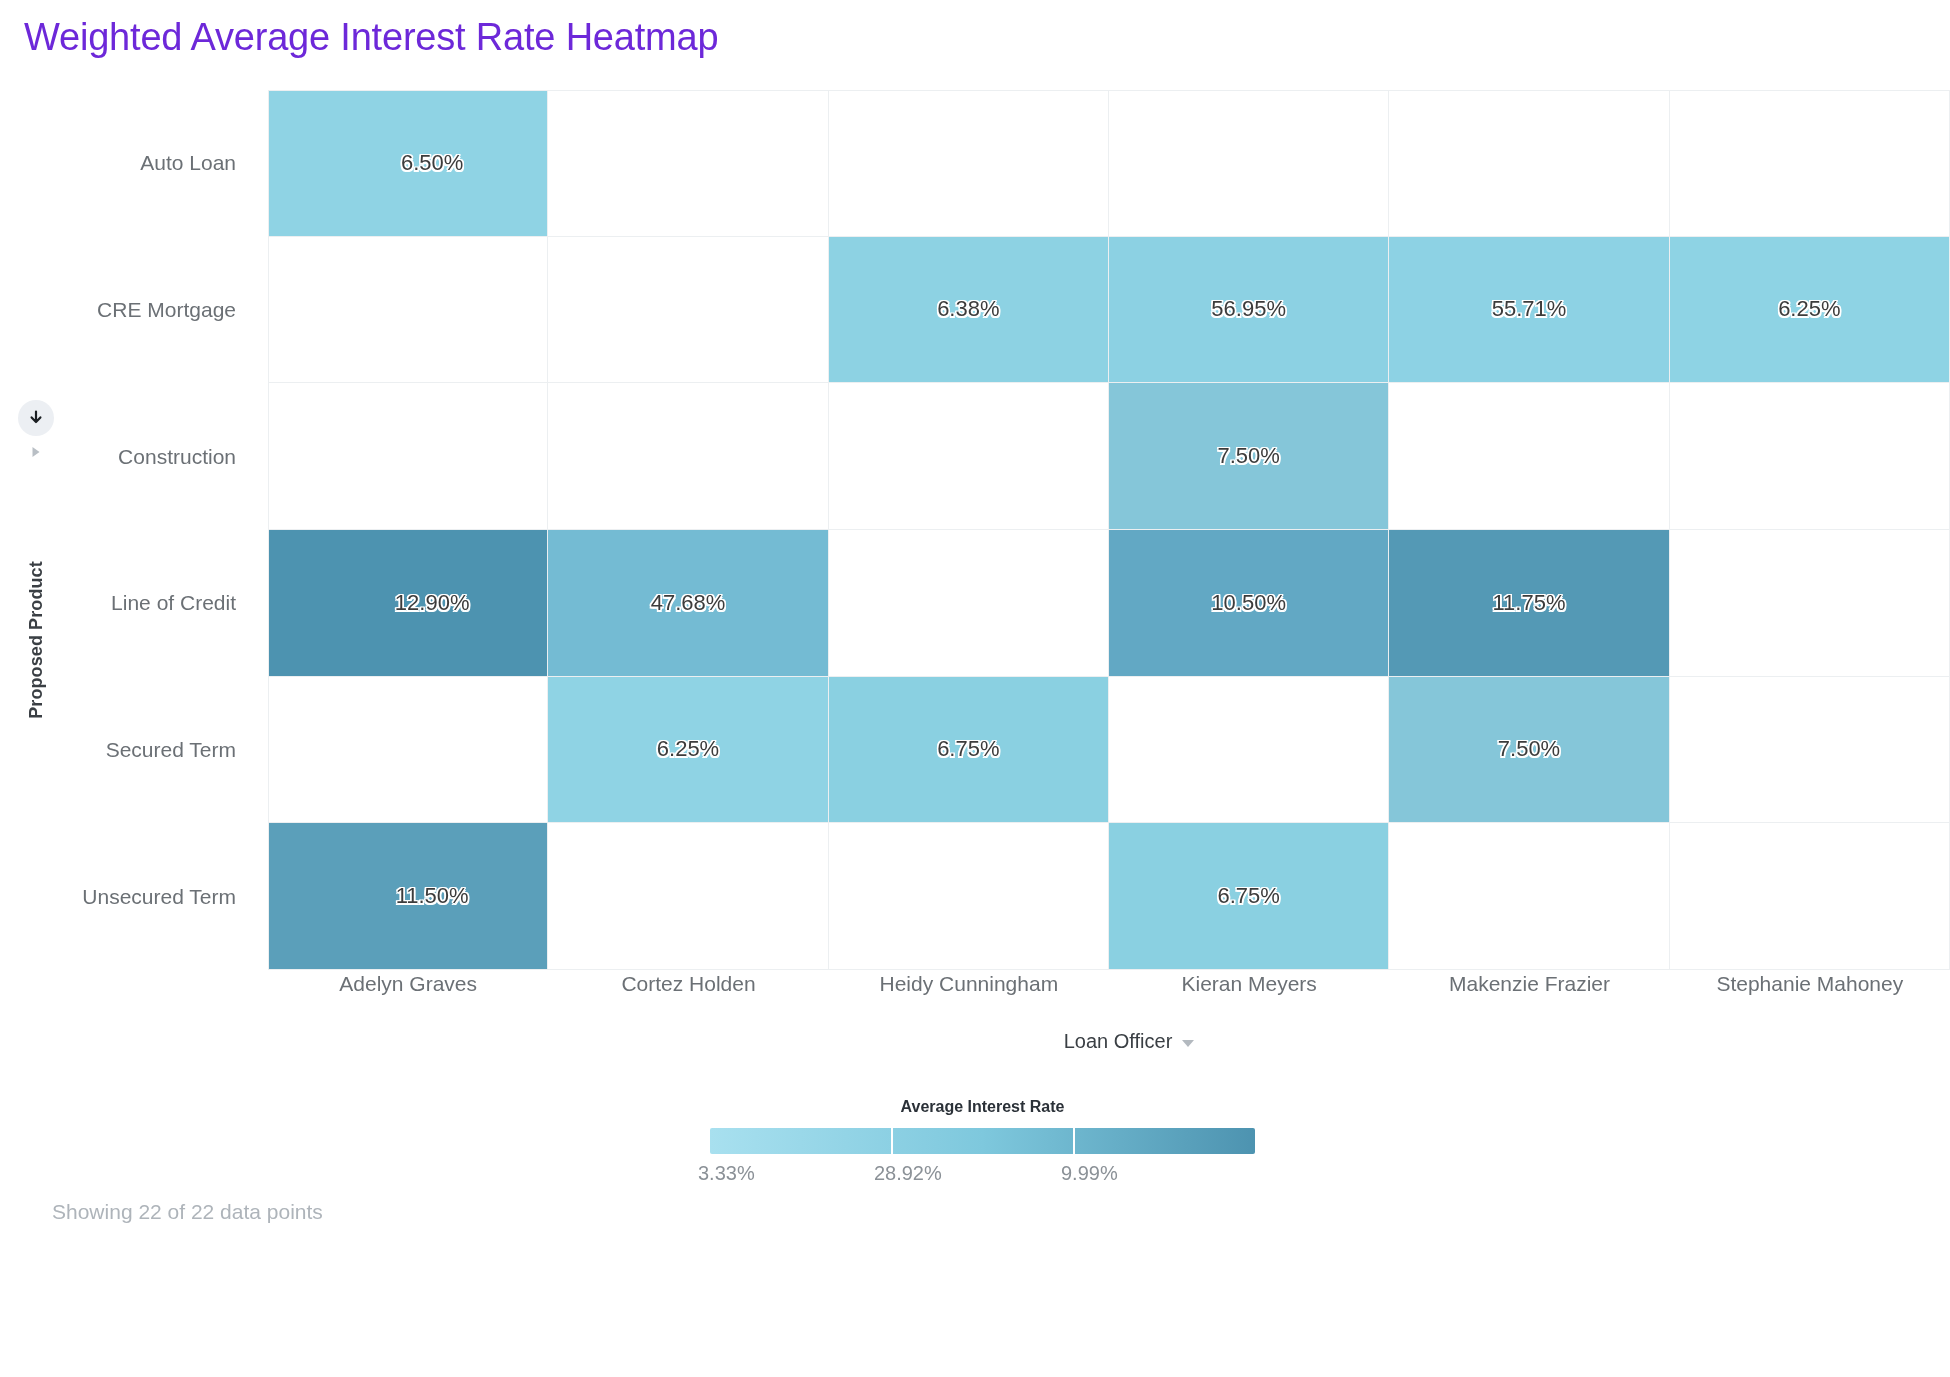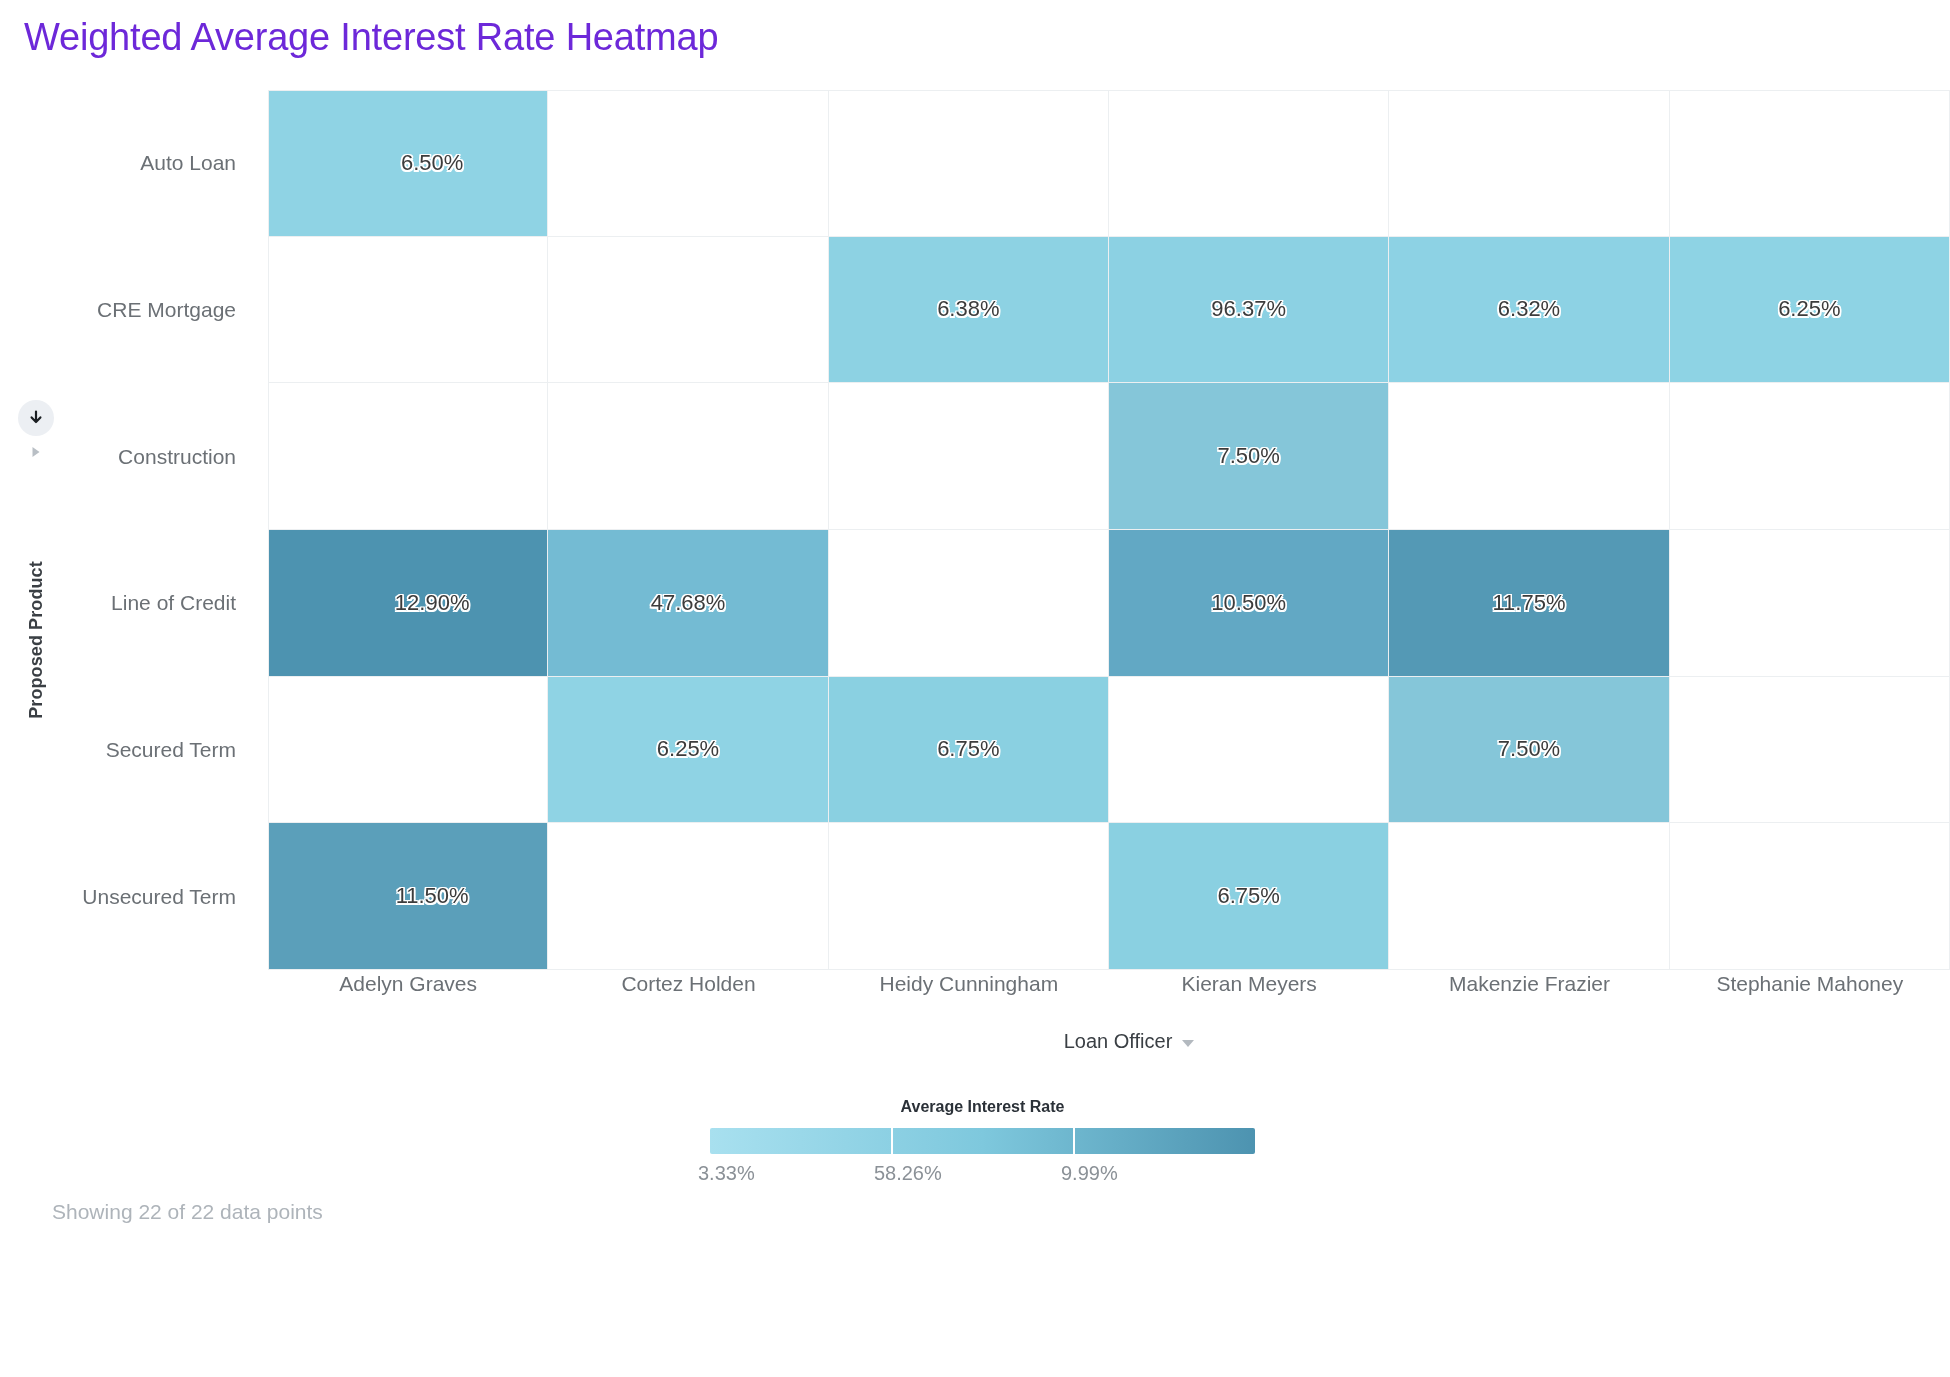--- a/index.html
+++ b/index.html
@@ -250,25 +250,25 @@
         <div class="cell row-first"></div>
         <div class="cell row-first"></div>
         <div class="cell col-first"></div>
         <div class="cell"></div>
         <div class="cell">
           <div class="cell-fill" style="background: rgb(141, 210, 227);"></div>
           <span class="cell-label">6.38%</span>
         </div>
         <div class="cell">
           <div class="cell-fill" style="background: rgb(140, 209, 227);"></div>
-          <span class="cell-label">96.37%</span>
+          <span class="cell-label">56.95%</span>
         </div>
         <div class="cell">
           <div class="cell-fill" style="background: rgb(141, 210, 228);"></div>
-          <span class="cell-label">6.32%</span>
+          <span class="cell-label">55.71%</span>
         </div>
         <div class="cell">
           <div class="cell-fill" style="background: rgb(142, 211, 228);"></div>
           <span class="cell-label">6.25%</span>
         </div>
         <div class="cell col-first"></div>
         <div class="cell"></div>
         <div class="cell"></div>
         <div class="cell">
           <div class="cell-fill" style="background: rgb(133, 198, 217);"></div>
@@ -340,20 +340,20 @@
 
   <div class="legend">
     <div class="legend-title">Average Interest Rate</div>
     <div class="legend-bar-wrap">
       <div class="legend-bar" id="legend-bar" style="background: linear-gradient(to right, rgb(168, 224, 239) 0%, rgb(126, 200, 221) 50%, rgb(77, 147, 176) 100%);"></div>
     <div class="legend-tick" style="left: 33.3%;"></div>
         <div class="legend-tick" style="left: 66.6%;"></div>
       </div>
     <div class="legend-ticklabels" id="legend-ticklabels">
         <div class="legend-ticklabel" style="left: 3%;">3.33%</div>
-        <div class="legend-ticklabel" style="left: 36.3%;">58.26%</div>
+        <div class="legend-ticklabel" style="left: 36.3%;">28.92%</div>
         <div class="legend-ticklabel" style="left: 69.6%;">9.99%</div>
       </div>
   </div>
 
   <div class="footer-note">Showing 22 of 22 data points</div>
 
 </div>
 
 </body></html>

